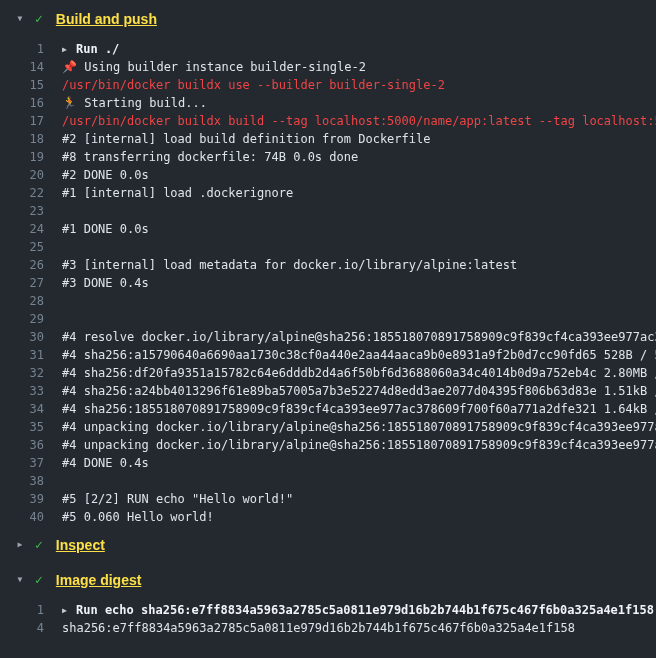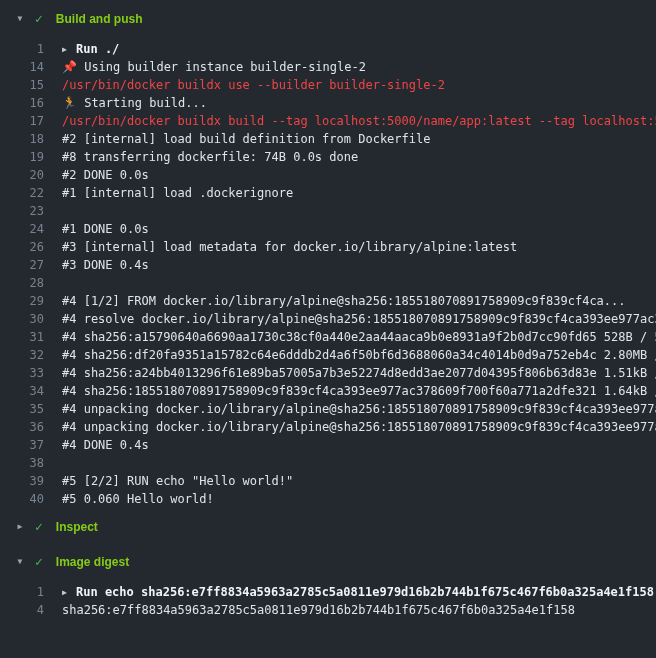--- a/index.html
+++ b/index.html
@@ -40,23 +40,24 @@
     margin-left: 9px;
     color: #3fb950;
     font-size: 13px;
     font-weight: bold;
     line-height: 22px;
   }
   .sec-title {
     margin-left: 13px;
     font-family: "Liberation Sans", sans-serif;
     font-weight: bold;
-    font-size: 12px;
-    color: #84cc16;
+    font-size: 14px;
+    color: #fde047;
     white-space: pre;
+    text-decoration: underline;
   }
   .lines { margin-top: 10px; margin-bottom: 8px; }
   .line {
     display: flex;
     height: 18px;
     line-height: 18px;
     font-size: 12px;
     white-space: pre;
   }
   .num {
@@ -97,24 +98,25 @@
         <div class="line plain"><span class="num">14</span><span class="txt"><span class="t">📌 Using builder instance builder-single-2</span></span></div>
         <div class="line info"><span class="num">15</span><span class="txt"><span class="t">/usr/bin/docker buildx use --builder builder-single-2</span></span></div>
         <div class="line plain"><span class="num">16</span><span class="txt"><span class="t">🏃 Starting build...</span></span></div>
         <div class="line info"><span class="num">17</span><span class="txt"><span class="t">/usr/bin/docker buildx build --tag localhost:5000/name/app:latest --tag localhost:50</span></span></div>
         <div class="line plain"><span class="num">18</span><span class="txt"><span class="t">#2 [internal] load build definition from Dockerfile</span></span></div>
         <div class="line plain"><span class="num">19</span><span class="txt"><span class="t">#8 transferring dockerfile: 74B 0.0s done</span></span></div>
         <div class="line plain"><span class="num">20</span><span class="txt"><span class="t">#2 DONE 0.0s</span></span></div>
         <div class="line plain"><span class="num">22</span><span class="txt"><span class="t">#1 [internal] load .dockerignore</span></span></div>
         <div class="line plain"><span class="num">23</span></div>
         <div class="line plain"><span class="num">24</span><span class="txt"><span class="t">#1 DONE 0.0s</span></span></div>
+        <div class="line plain"><span class="num">25</span><span class="txt"><span class="t"></span></span></div>
         <div class="line plain"><span class="num">26</span><span class="txt"><span class="t">#3 [internal] load metadata for docker.io/library/alpine:latest</span></span></div>
         <div class="line plain"><span class="num">27</span><span class="txt"><span class="t">#3 DONE 0.4s</span></span></div>
         <div class="line plain"><span class="num">28</span><span class="txt"><span class="t"></span></span></div>
-        <div class="line plain"><span class="num">29</span><span class="txt"><span class="t">#4 [1/2] FROM docker.io/library/alpine@sha256:185518070891758909c9f839cf4ca...</span></span></div>
+        <div class="line plain"><span class="num">29</span></div>
         <div class="line plain"><span class="num">30</span><span class="txt"><span class="t">#4 resolve docker.io/library/alpine@sha256:185518070891758909c9f839cf4ca393ee977ac3</span></span></div>
         <div class="line plain"><span class="num">31</span><span class="txt"><span class="t">#4 sha256:a15790640a6690aa1730c38cf0a440e2aa44aaca9b0e8931a9f2b0d7cc90fd65 528B / 5</span></span></div>
         <div class="line plain"><span class="num">32</span><span class="txt"><span class="t">#4 sha256:df20fa9351a15782c64e6dddb2d4a6f50bf6d3688060a34c4014b0d9a752eb4c 2.80MB /</span></span></div>
         <div class="line plain"><span class="num">33</span><span class="txt"><span class="t">#4 sha256:a24bb4013296f61e89ba57005a7b3e52274d8edd3ae2077d04395f806b63d83e 1.51kB /</span></span></div>
         <div class="line plain"><span class="num">34</span><span class="txt"><span class="t">#4 sha256:185518070891758909c9f839cf4ca393ee977ac378609f700f60a771a2dfe321 1.64kB /</span></span></div>
         <div class="line plain"><span class="num">35</span><span class="txt"><span class="t">#4 unpacking docker.io/library/alpine@sha256:185518070891758909c9f839cf4ca393ee977a</span></span></div>
         <div class="line plain"><span class="num">36</span><span class="txt"><span class="t">#4 unpacking docker.io/library/alpine@sha256:185518070891758909c9f839cf4ca393ee977a</span></span></div>
         <div class="line plain"><span class="num">37</span><span class="txt"><span class="t">#4 DONE 0.4s</span></span></div>
         <div class="line plain"><span class="num">38</span><span class="txt"><span class="t"></span></span></div>
         <div class="line plain"><span class="num">39</span><span class="txt"><span class="t">#5 [2/2] RUN echo "Hello world!"</span></span></div>

